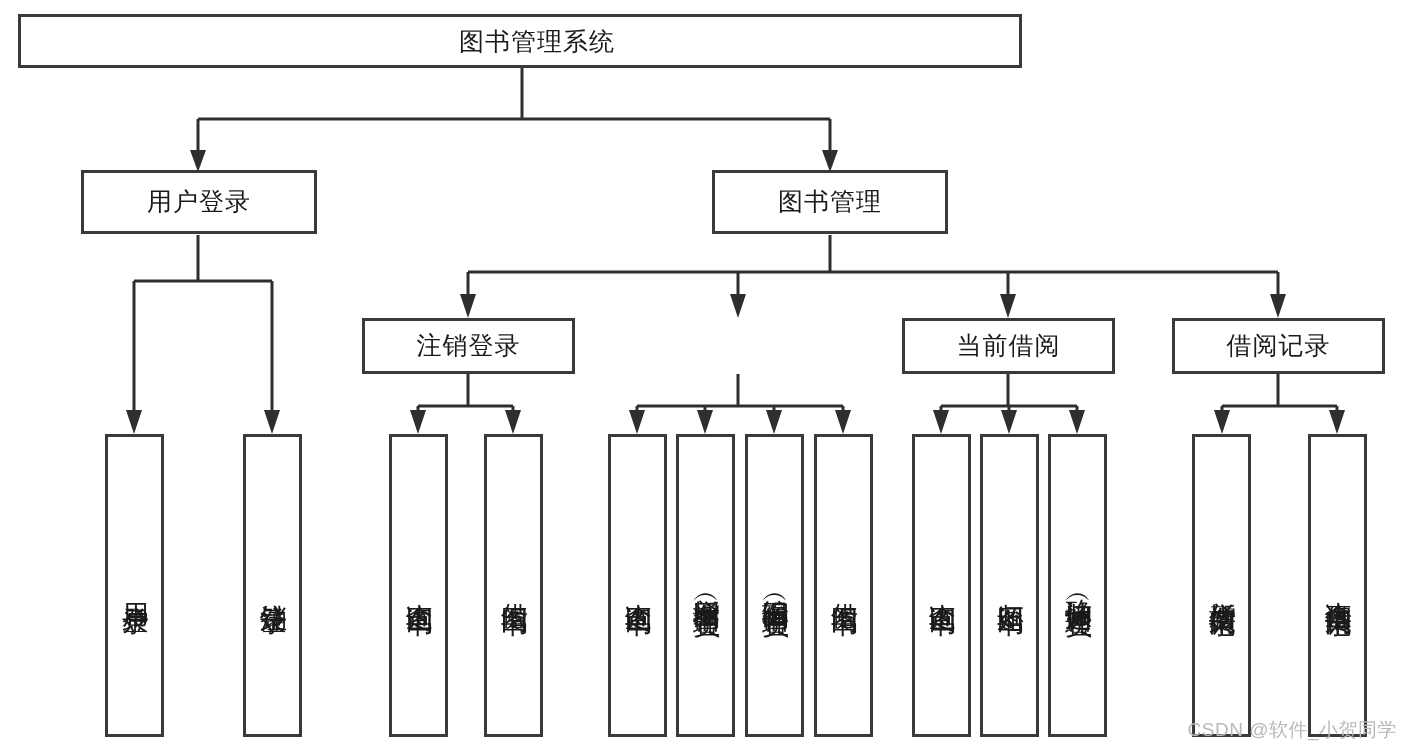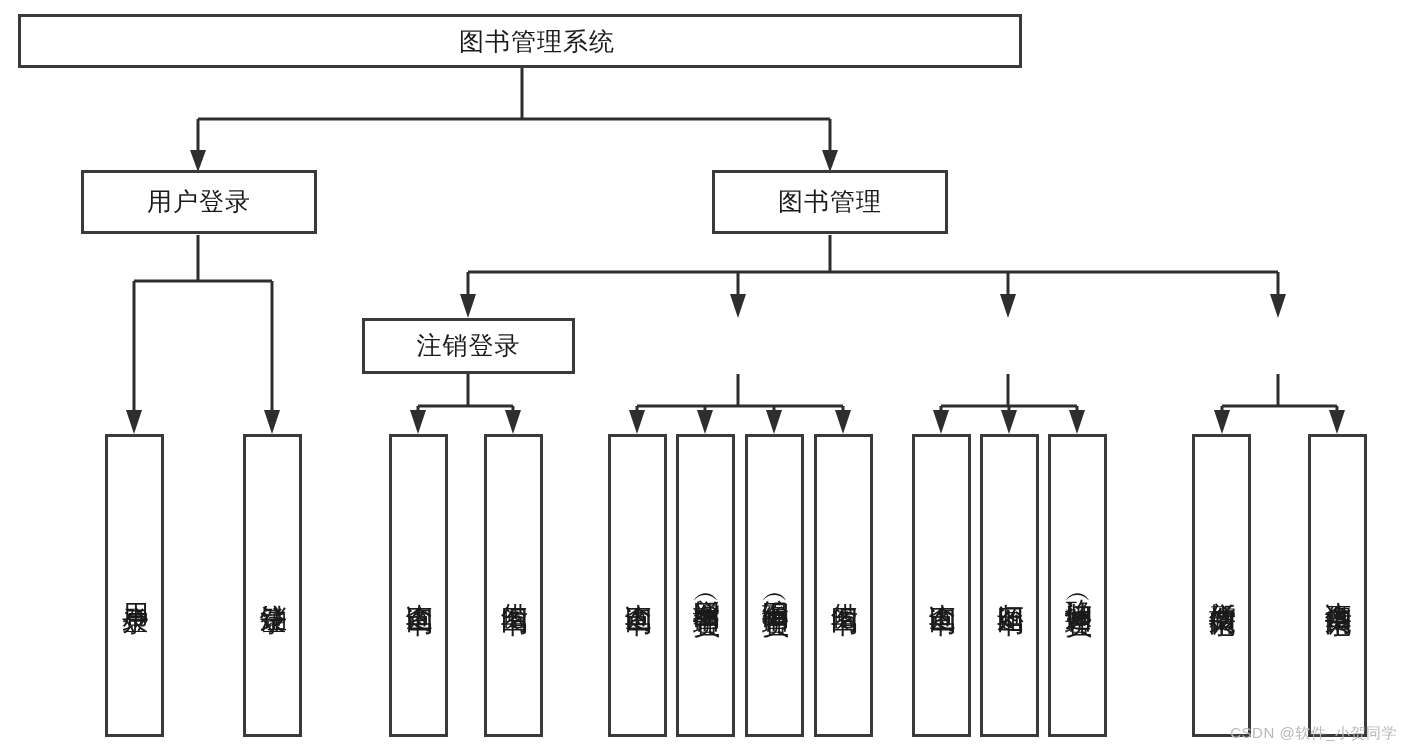--- a/index.html
+++ b/index.html
@@ -80,21 +80,21 @@
   }
 
   .arrowhead {
     fill: #2e2e2e;
   }
 
   #watermark {
     position: absolute;
     right: 8px;
     bottom: 4px;
-    font-size: 15px;
+    font-size: 19px;
     color: #b9b9b9;
     z-index: 5;
     letter-spacing: 0.5px;
     white-space: nowrap;
   }
 </style>
 </head>
 <body>
 
 <div id="diagram">
@@ -169,20 +169,26 @@
   <div class="node node-h" style="left:81px; top:170px; width:236px; height:64px;">
     <span>用户登录</span>
   </div>
   <div class="node node-h" style="left:712px; top:170px; width:236px; height:64px;">
     <span>图书管理</span>
   </div>
 
   <div class="node node-h" style="left:362px; top:318px; width:213px; height:56px;">
     <span>注销登录</span>
   </div>
+  <div class="node node-h" style="left:902px; top:318px; width:213px; height:56px;">
+    <span>当前借阅</span>
+  </div>
+  <div class="node node-h" style="left:1172px; top:318px; width:213px; height:56px;">
+    <span>借阅记录</span>
+  </div>
 
   <div class="node node-v" style="left:105px; top:434px; width:59px; height:303px;">
     <span class="vtext">用户登录</span>
   </div>
   <div class="node node-v" style="left:243px; top:434px; width:59px; height:303px;">
     <span class="vtext">注销登录</span>
   </div>
 
   <div class="node node-v" style="left:389px; top:434px; width:59px; height:303px;">
     <span class="vtext">查询图书</span>

